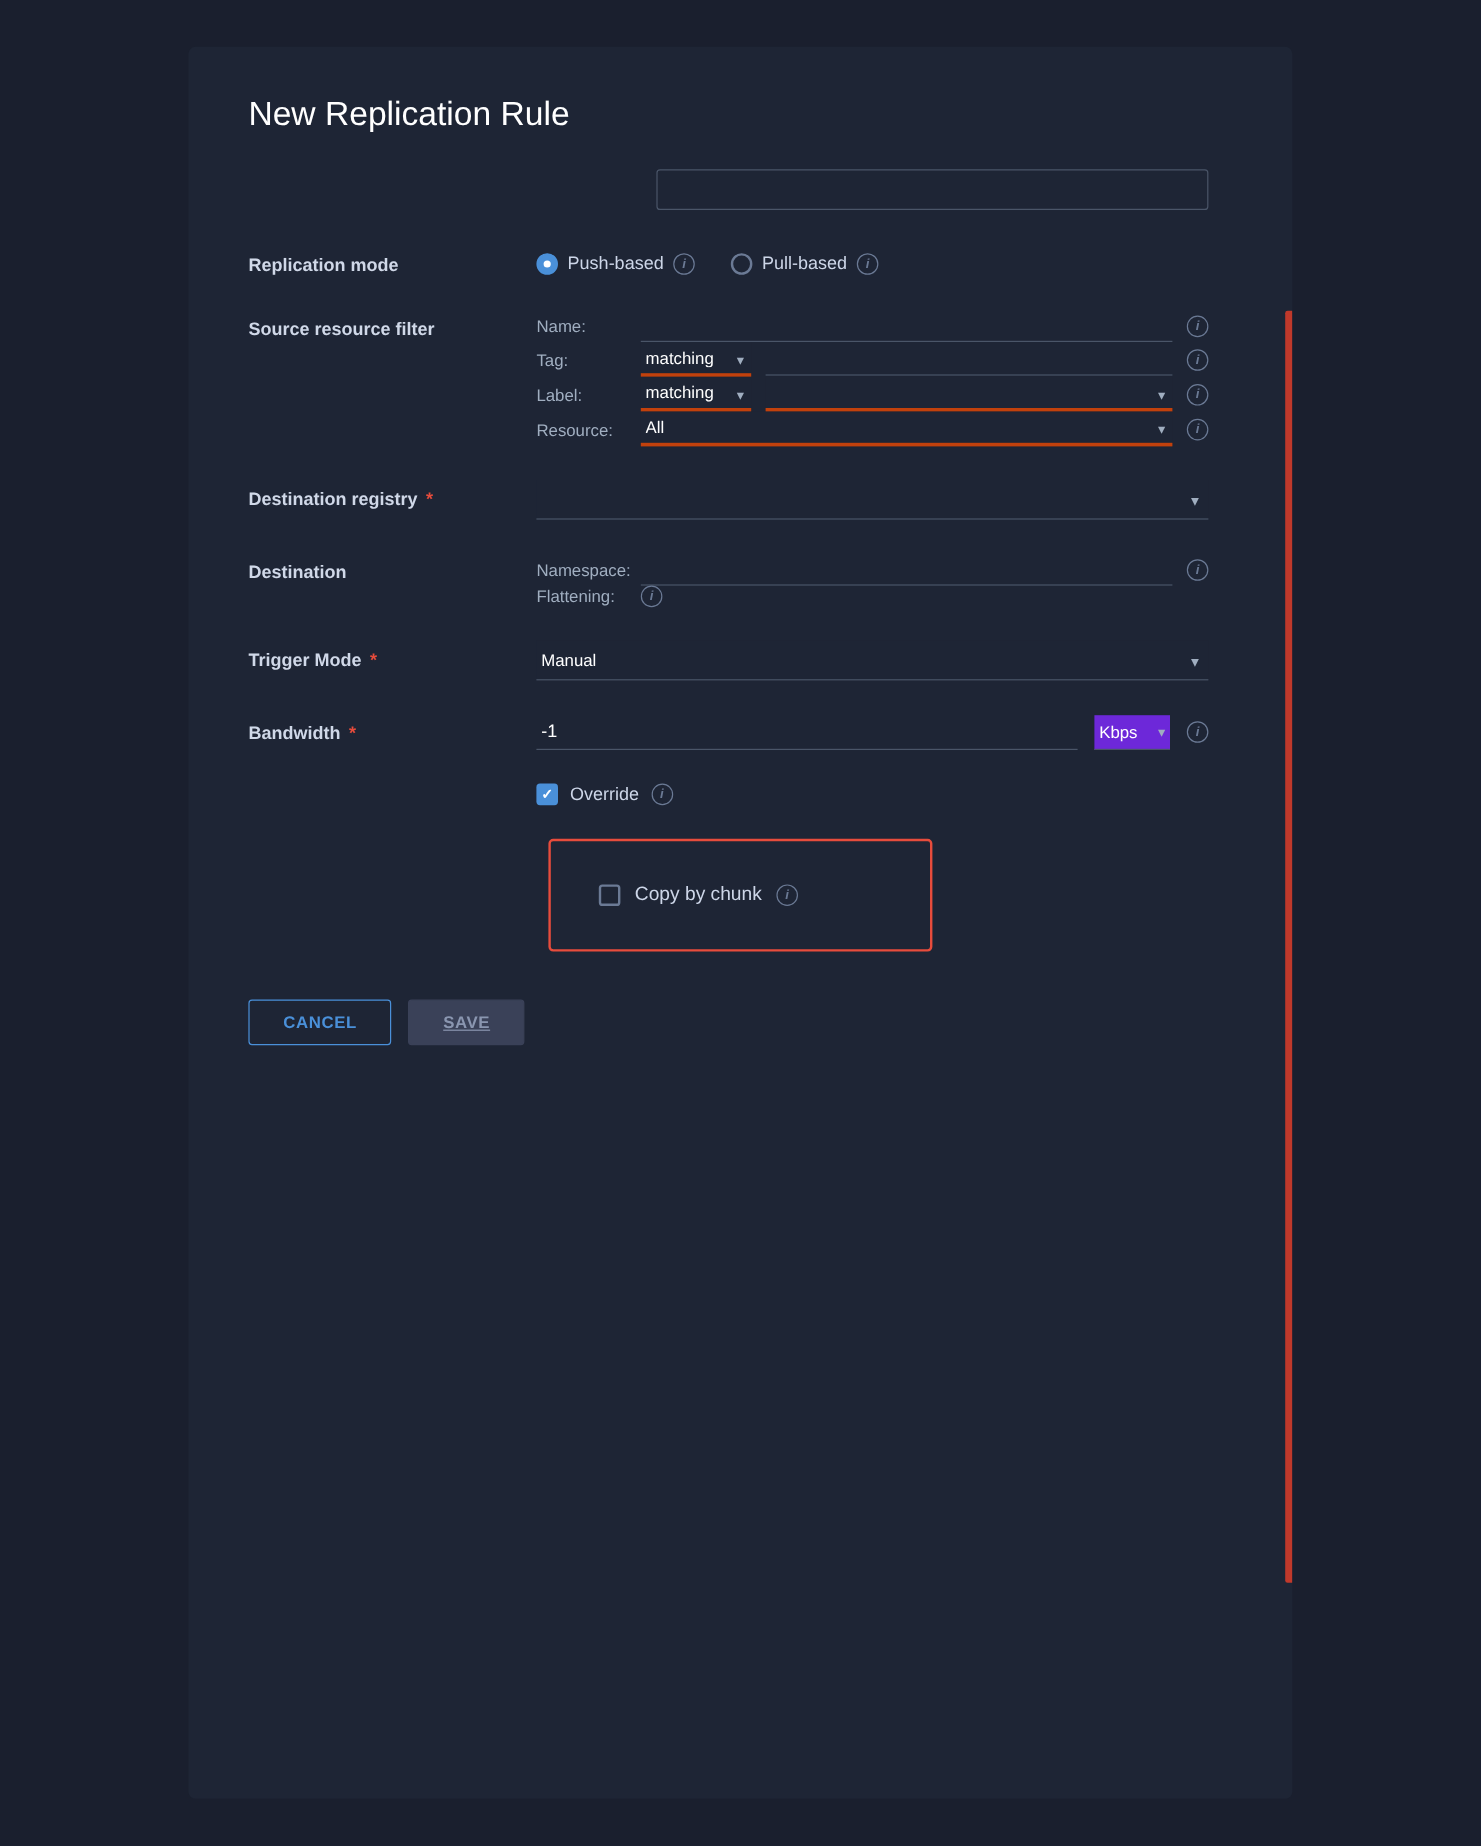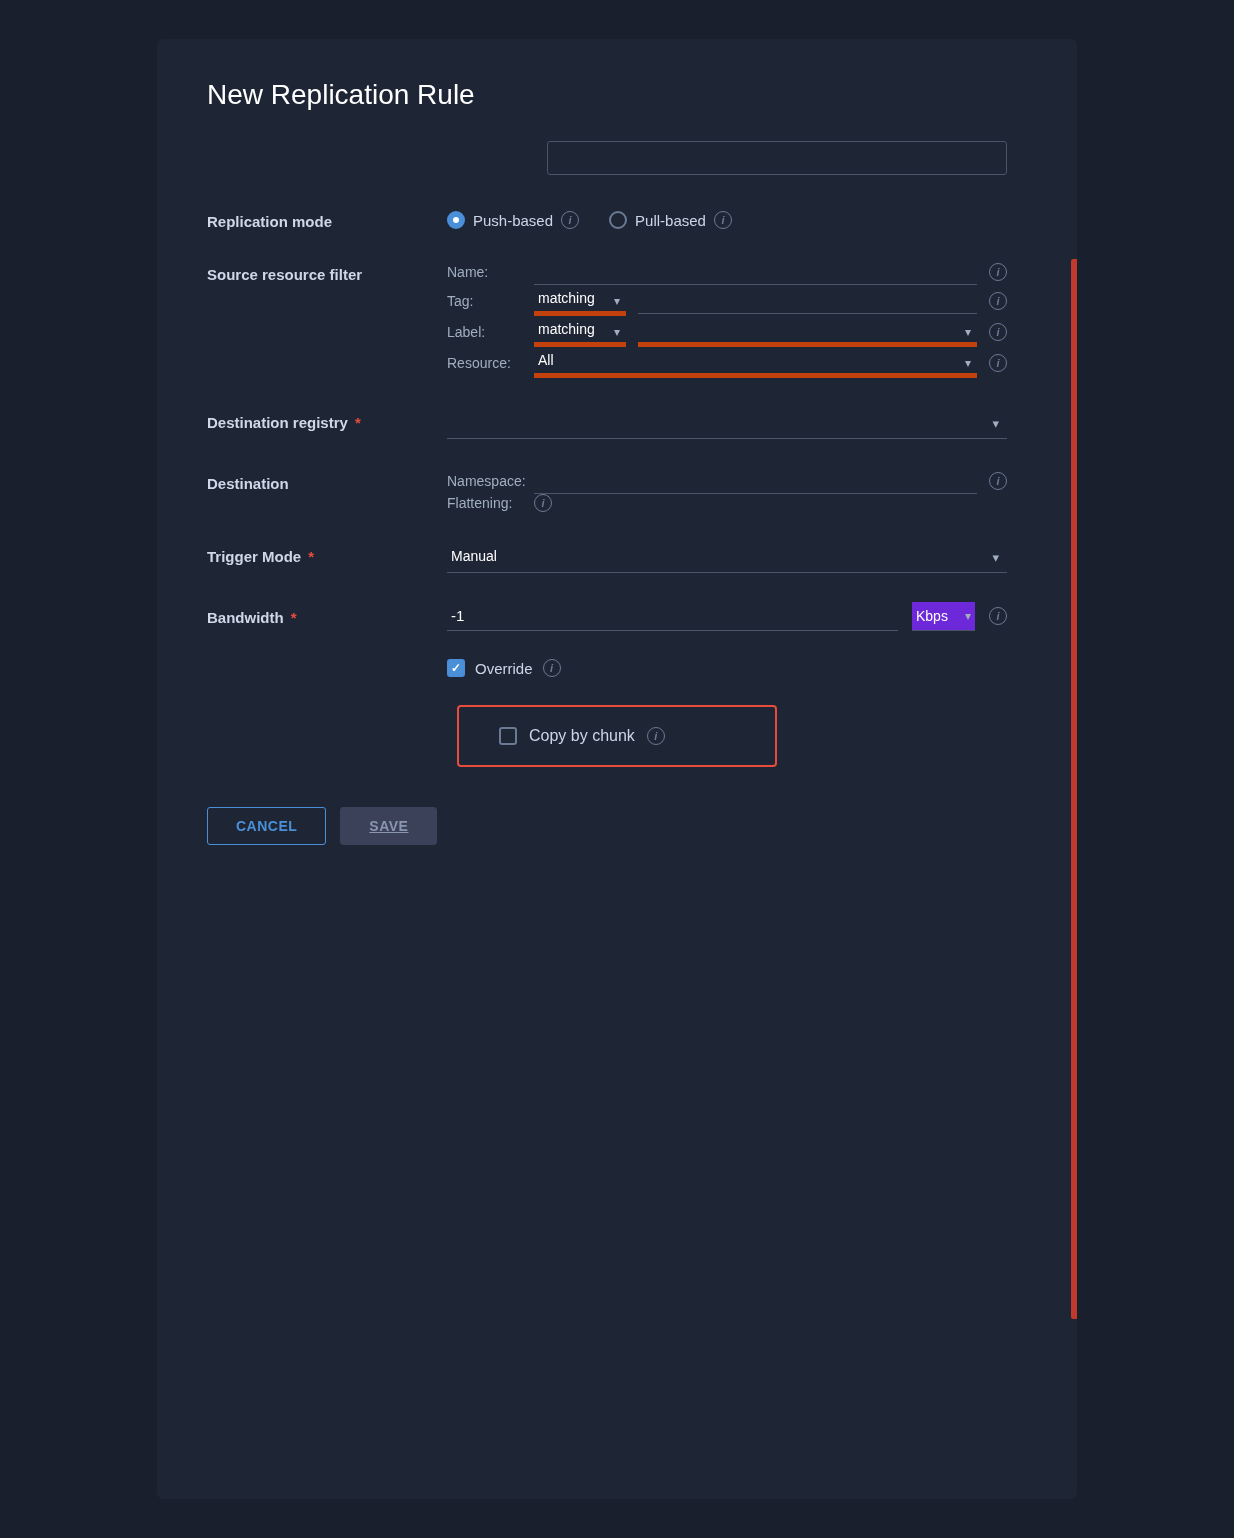--- a/index.html
+++ b/index.html
@@ -86,21 +86,20 @@
     
     .radio-group {
       display: flex;
       align-items: center;
       gap: 30px;
       padding-top: 6px;
     }
 
     .radio-option {
       display: flex;
-      align-items: center;
       gap: 8px;
       color: #cdd6e8;
       font-size: 15px;
     }
 
     .radio-circle {
       width: 18px;
       height: 18px;
       border-radius: 50%;
       border: 2px solid #4a90d9;
@@ -176,21 +175,21 @@
 
     .select-wrap {
       position: relative;
       display: inline-flex;
       align-items: center;
     }
 
     .select-wrap select {
       background: #1e2535;
       border: none;
-      border-bottom: 5px solid #c2410c;
+      border-bottom: 3px solid #c2410c;
       color: #ffffff;
       font-size: 14px;
       padding: 5px 28px 5px 4px;
       outline: none;
       appearance: none;
       cursor: pointer;
     }
 
     .select-wrap::after {
       content: '▾';
@@ -323,21 +322,21 @@
     .copy-chunk-wrap {
       display: flex;
       justify-content: center;
       margin-bottom: 30px;
       margin-top: 10px;
     }
 
     .copy-chunk-box {
       border: 2px solid #e74c3c;
       border-radius: 4px;
-      padding: 20px 40px;
+      padding: 36px 40px;
       display: flex;
       align-items: center;
       gap: 12px;
       min-width: 320px;
     }
 
     .checkbox-empty {
       width: 18px;
       height: 18px;
       border: 2px solid #6b7a95;

